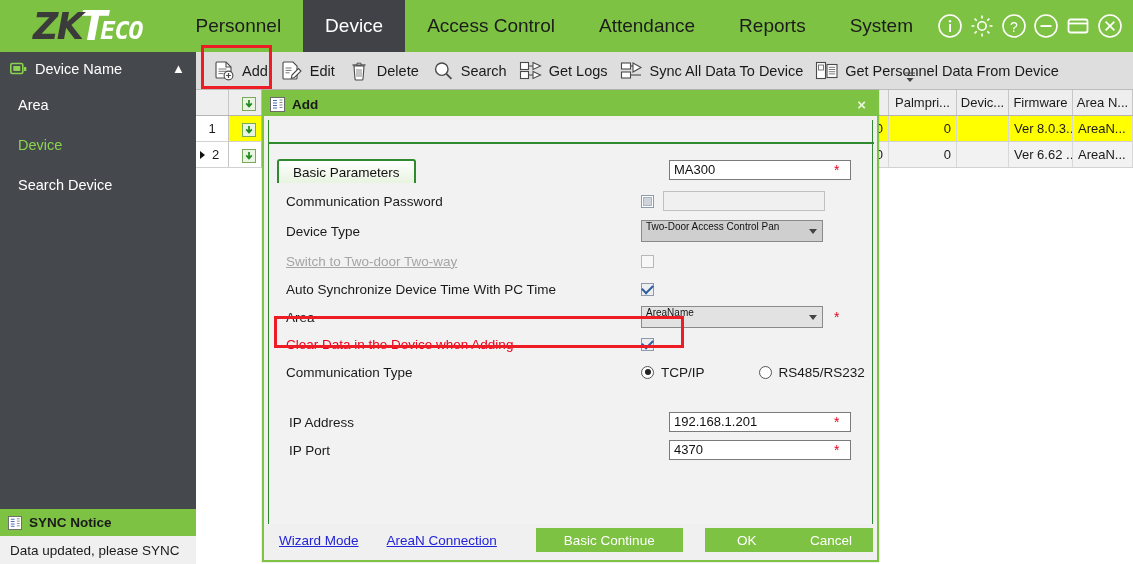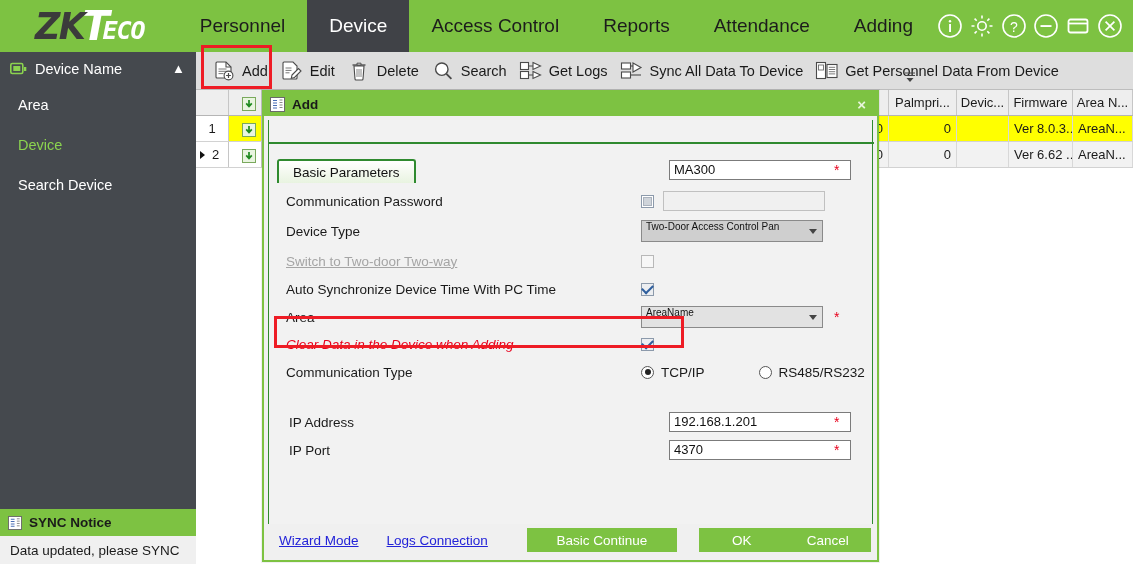--- a/index.html
+++ b/index.html
@@ -283,21 +283,21 @@
   }
   .frow {
     position: absolute; left: 0; width: 603px; height: 28px;
     display: flex; align-items: center;
   }
   .flabel {
     position: absolute; left: 17px;
     font-size: 13.5px; color: #1a1a1a; white-space: nowrap;
   }
   .flabel.dis { color: #a5a5a5; text-decoration: underline; }
-  .flabel.red { color: #e8001c; font-style: italic; }
+  .flabel.red { color: #e8001c; }
   .fctl { position: absolute; left: 372px; display: flex; align-items: center; }
   .req { position: absolute; left: 565px; color: #e8001c; font-size: 14px; }
 
   .txtbox {
     width: 182px; height: 20px;
     border: 1px solid #7b7b7b;
     background: #ffffff;
     font-size: 13px; color: #111;
     padding: 0 4px; line-height: 18px;
     display: flex; align-items: center;
@@ -396,23 +396,23 @@
   <div class="topnav">
     <div class="logo">
       <span class="logo-zk">ZK</span>
         <span class="logo-t">T</span>
         <span class="logo-eco">ECO</span>
     </div>
 
     <div class="navitem">Personnel</div>
     <div class="navitem active">Device</div>
     <div class="navitem">Access Control</div>
+    <div class="navitem">Attendance</div>
     <div class="navitem">Reports</div>
-    <div class="navitem">Attendance</div>
-    <div class="navitem">Adding</div>
+    <div class="navitem">System</div>
 
     <div class="navicons">
       <div class="navicon">
         <svg width="26" height="26" viewBox="0 0 26 26">
             <circle cx="13" cy="13" r="11" fill="none" stroke="#fff" stroke-width="1.6"></circle>
             <circle cx="13" cy="8.2" r="1.2" fill="#fff"></circle>
             <rect x="12.1" y="11" width="1.9" height="8" fill="#fff"></rect>
           </svg>
       </div>
       <div class="navicon">
@@ -742,21 +742,21 @@
             <span class="txtbox">4370</span>
           </span>
           <span class="req">*</span>
         </div>
 
       </div>
     </div>
 
     <div class="dlg-footer">
       <span class="flink">Wizard Mode</span>
-      <span class="flink second">Logs Connection</span>
+      <span class="flink second">AreaN Connection</span>
       <span class="btn save">Basic Continue</span>
       <span class="btn ok">OK</span>
       <span class="btn cancel">Cancel</span>
     </div>
   </div>
 
   <div class="add-highlight"></div>
   <div class="clear-highlight"></div>
 
   <div class="sync-panel">

